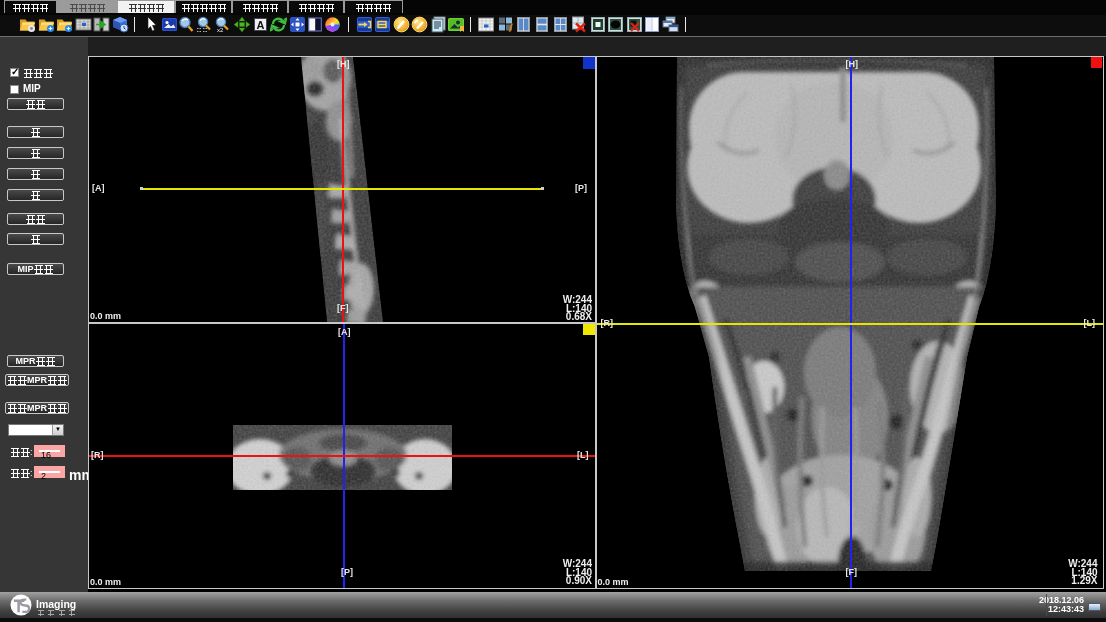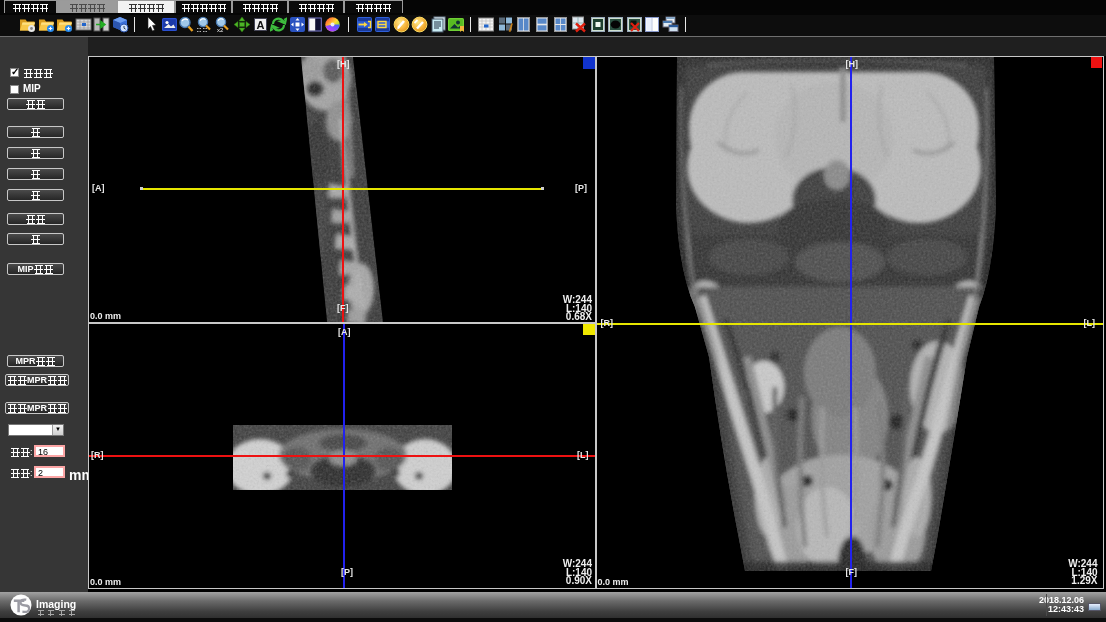--- a/index.html
+++ b/index.html
@@ -20,21 +20,21 @@
 .tab.white{background:#f2f2f2;color:#333}
 
 #toolbar{left:0;top:15px;width:1106px;height:21px;background:#0d0d0d}
 .ic{position:absolute;top:1px;width:17px;height:17px}
 .sep{position:absolute;top:2px;width:1px;height:15px;background:#e8e8e8}
 #tbline{left:0;top:36px;width:1106px;height:1px;background:#6f6f6f}
 
 #sidebar{left:0;top:37px;width:88px;height:555px;background:#363636;color:#fff;font-size:9px}
 .sbtn{position:absolute;left:7px;width:57px;height:12px;background:linear-gradient(#4a4a4a,#262626);border:1px solid #c8c8c8;border-radius:2px;color:#fff;text-align:center;line-height:10px;font-weight:bold;font-size:9px}
 .cb{position:absolute;left:10px;width:9px;height:9px;background:#fff;border:1px solid #888}
-.inp{position:absolute;left:34px;width:31px;height:12px;background:#fff;border:2px solid #fca5a5;color:#000;font-size:9px;line-height:11px;padding-left:2px}
+.inp{position:absolute;left:34px;width:31px;height:12px;background:#fff;border:5px solid #fca5a5;color:#000;font-size:9px;line-height:11px;padding-left:2px}
 
 #content{left:88px;top:56px;width:1016px;height:533px;background:#c8c8c8}
 .vp{position:absolute;background:#000;overflow:hidden}
 .lbl{position:absolute;color:#e8e8e8;font-size:9px;font-weight:bold}
 .wl{position:absolute;color:#efefef;font-size:10px;text-align:right;line-height:8.6px;font-weight:bold}
 .mm{position:absolute;color:#efefef;font-size:9px;font-weight:bold}
 
 #botbar{left:0;top:592px;width:1106px;height:26px;background:linear-gradient(#a2a2a2,#6a6a6a 35%,#3f3f3f 75%,#303030)}
 #botbar .hz{vertical-align:top}
 #botblack{left:0;top:618px;width:1106px;height:4px;background:#0c0c0c}

